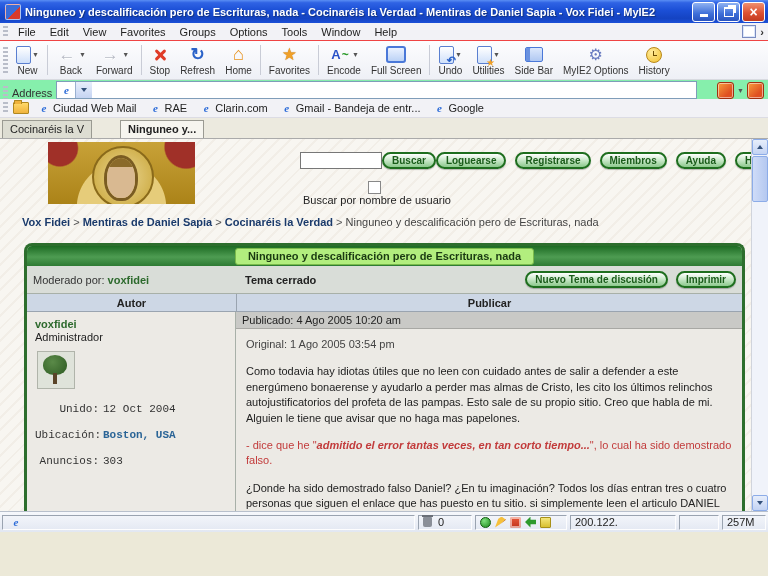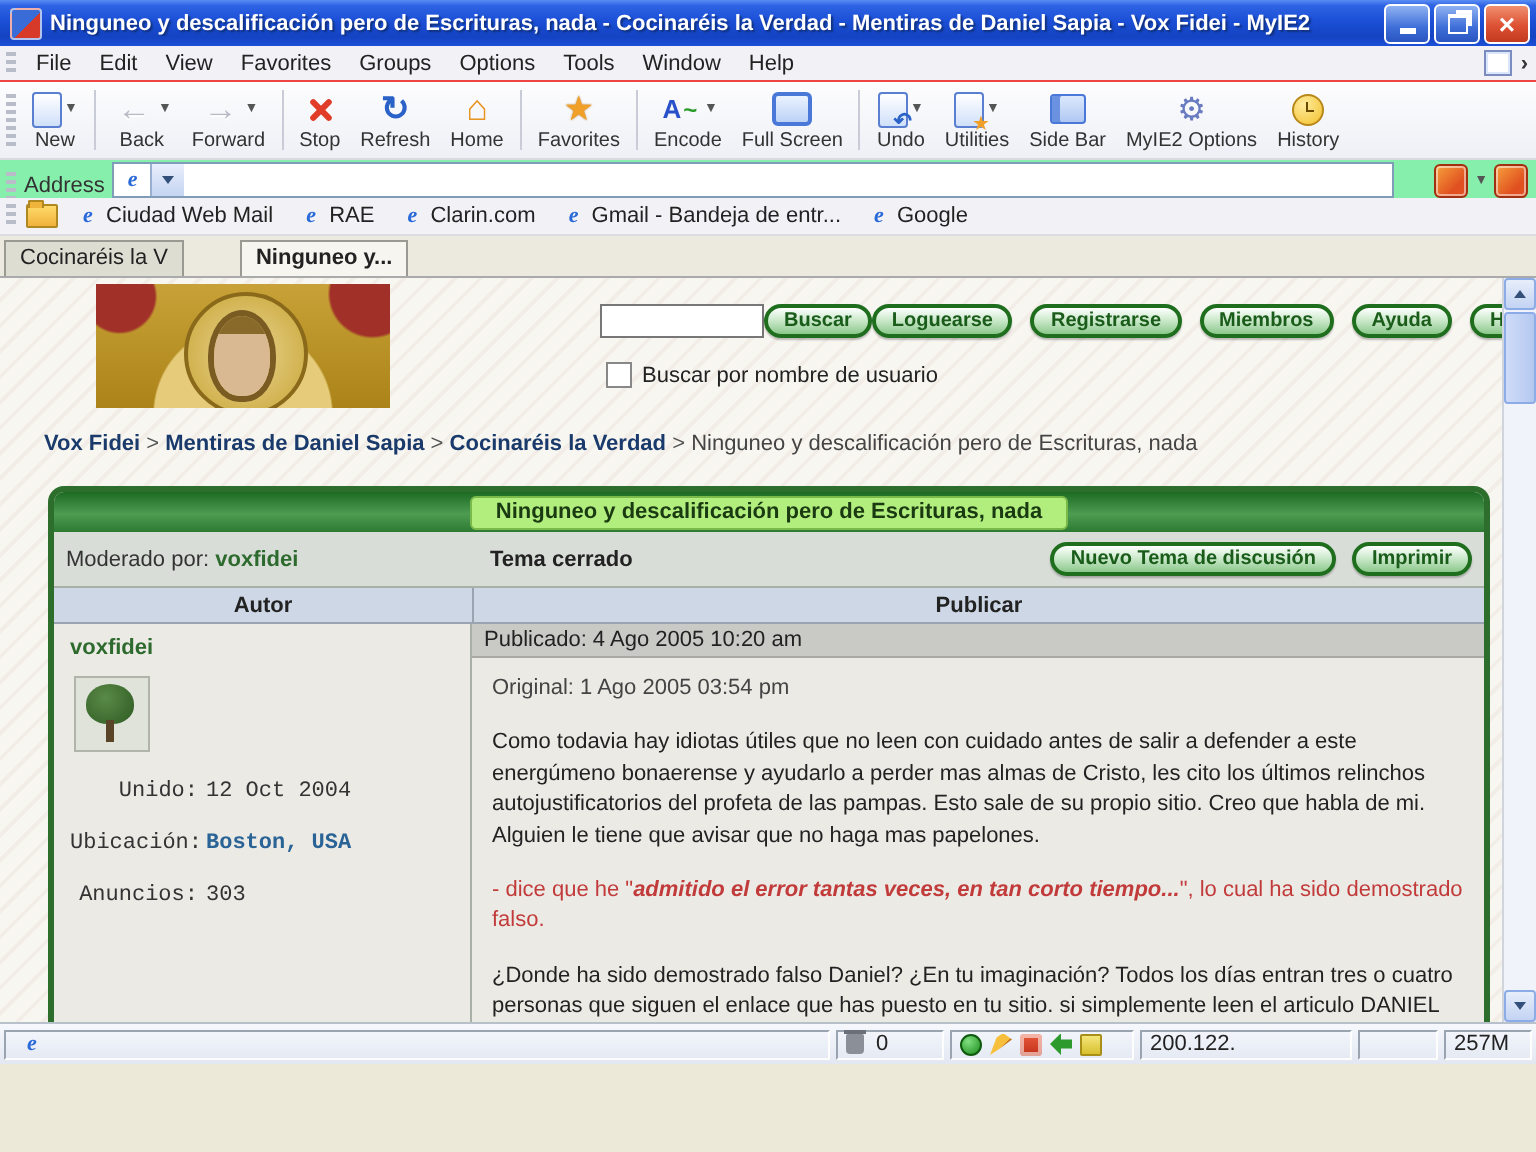--- a/index.html
+++ b/index.html
@@ -87,21 +87,21 @@
     radial-gradient(circle at 8% 10%,#a03028 12%,transparent 13%),
     radial-gradient(circle at 94% 8%,#a03028 14%,transparent 15%),
     radial-gradient(circle at 50% 105%,#e6cc7a 45%,transparent 46%),
     linear-gradient(#c8a238,#ab8318);}
   .christ .halo{position:absolute;left:44px;top:4px;width:58px;height:58px;border-radius:50%;background:radial-gradient(#ead693,#c8a435);border:2px solid #8a6a1a;}
   .christ .face{position:absolute;left:59px;top:16px;width:28px;height:40px;border-radius:50% 50% 45% 45%;background:linear-gradient(#8a6a2a 0 22%,#d9b991 23%);box-shadow:0 0 0 3px #7a5c22;}
 
   .hdr-controls{position:absolute;left:300px;top:13px;width:447px;display:flex;justify-content:space-between;align-items:center;}
   .search-input{width:76px;height:15px;border:1px solid #777;font-size:11px;font-family:inherit;padding:0 2px;background:#fff;}
   .fbtn{border:2px solid #1e6e1e;border-radius:9px;background:linear-gradient(#ffffff,#cdeacd 45%,#8cc88c);color:#1a5c1a;font-weight:bold;font-size:10px;padding:1px 8px;font-family:inherit;white-space:nowrap;box-shadow:0 1px 1px rgba(0,0,0,.25);}
-  .chk-row{position:absolute;left:303px;top:42px;display:flex;align-items:center;font-size:11px;color:#222;}
+  .chk-row{position:absolute;left:303px;top:42px;display:flex;align-items:center;font-size:11px;color:#222;flex-direction:column;}
   .chk-box{width:11px;height:11px;border:1px solid #888;background:#fff;margin-right:5px;flex:none;}
 
   .breadcrumb{position:absolute;left:22px;top:77px;font-size:11px;color:#444;white-space:nowrap;}
   .bc-item.link{font-weight:bold;color:#1a3a6b;}
   .bc-sep{color:#555;}
 
   
   .ftable{position:absolute;left:24px;top:104px;width:715px;height:400px;border:3px solid #2d6e2d;border-bottom:none;border-radius:8px 8px 0 0;background:#eceae5;overflow:hidden;}
   .ft-title{height:20px;background:linear-gradient(#1d6b23,#4e9c52 55%,#2d7a33);display:flex;align-items:center;justify-content:center;}
   .ft-pill{background:#b2ee7e;border:1px solid #7aba4a;border-radius:3px;font-size:11px;font-weight:bold;color:#1a3a12;padding:1px 12px;line-height:13px;}
@@ -389,20 +389,21 @@
           <button class="fbtn">Imprimir</button>
         </span>
       </div>
       <div class="ft-head">
         <span class="col-a">Autor</span>
         <span class="col-p">Publicar</span>
       </div>
       <div class="ft-body">
         <div class="ft-author">
           <div class="af-name">voxfidei</div>
+          <div class="af-role">Administrador</div>
           <div class="tree"></div>
           <div>
               <div class="af-row">
                 <span class="af-label">Unido:</span>
                 <span class="af-value">12 Oct 2004</span>
               </div>
               <div class="af-row">
                 <span class="af-label">Ubicación:</span>
                 <span class="af-value link">Boston, USA</span>
               </div>

